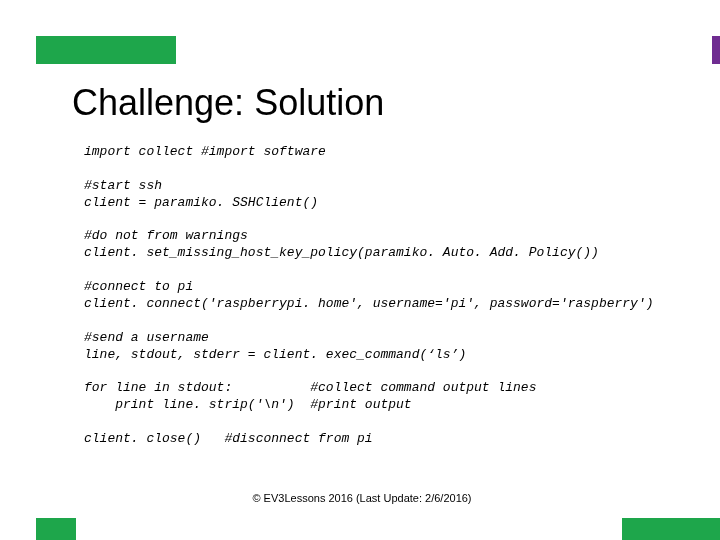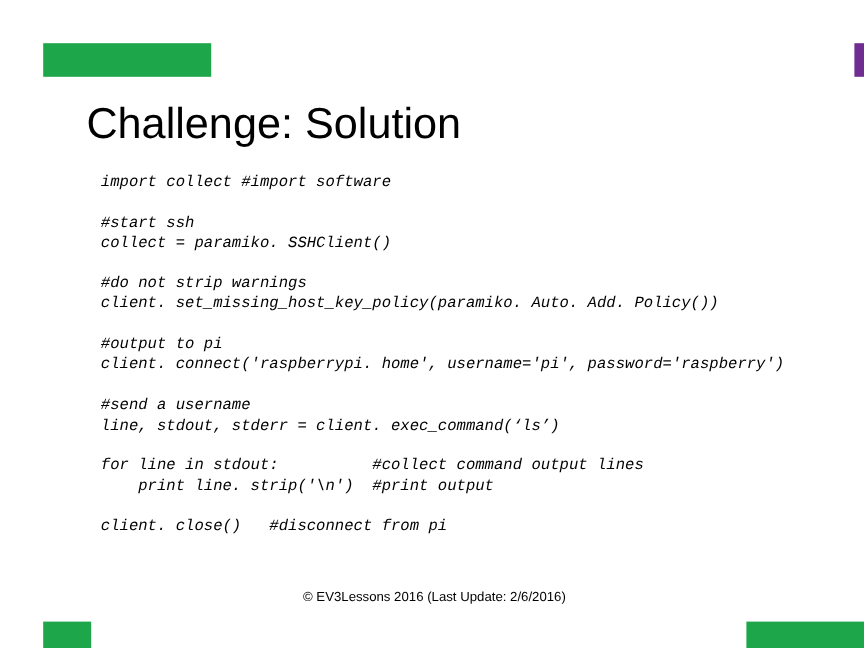--- a/index.html
+++ b/index.html
@@ -84,26 +84,26 @@
 <div class="border-right"></div>
 <div class="border-bottom-left"></div>
 <div class="border-bottom-right-green"></div>
 <div class="border-bottom-right-purple"></div>
 
 <div class="content">
   <h1 class="title">Challenge: Solution</h1>
   <div class="code"><span>import collect #import software</span>
 <span></span>
 <span>#start ssh</span>
-<span>collect = paramiko. SSHClient()</span>
+<span>client = paramiko. SSHClient()</span>
 <span></span>
-<span>#do not strip warnings</span>
+<span>#do not from warnings</span>
 <span>client. set_missing_host_key_policy(paramiko. Auto. Add. Policy())</span>
 <span></span>
-<span>#output to pi</span>
+<span>#connect to pi</span>
 <span>client. connect('raspberrypi. home', username='pi', password='raspberry')</span>
 <span></span>
 <span>#send a username</span>
 <span>line, stdout, stderr = client. exec_command(‘ls’)</span>
 <span></span>
 <span>for line in stdout:          #collect command output lines</span>
 <span>    print line. strip('\n')  #print output</span>
 <span></span>
 <span>client. close()   #disconnect from pi</span></div>
 </div>

